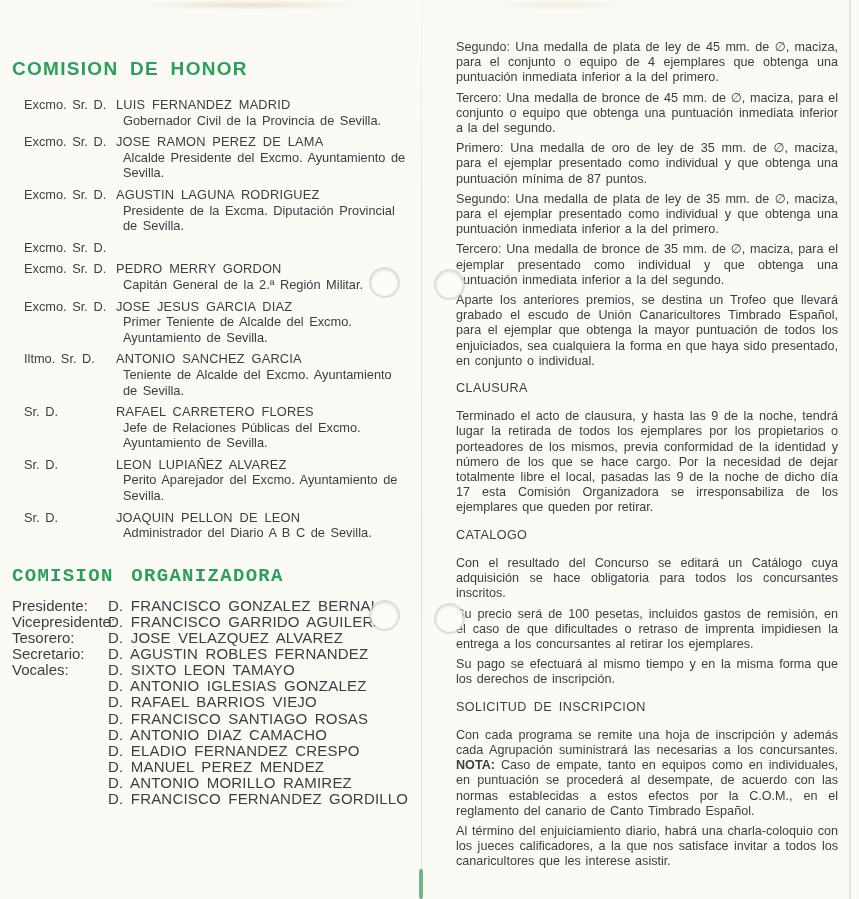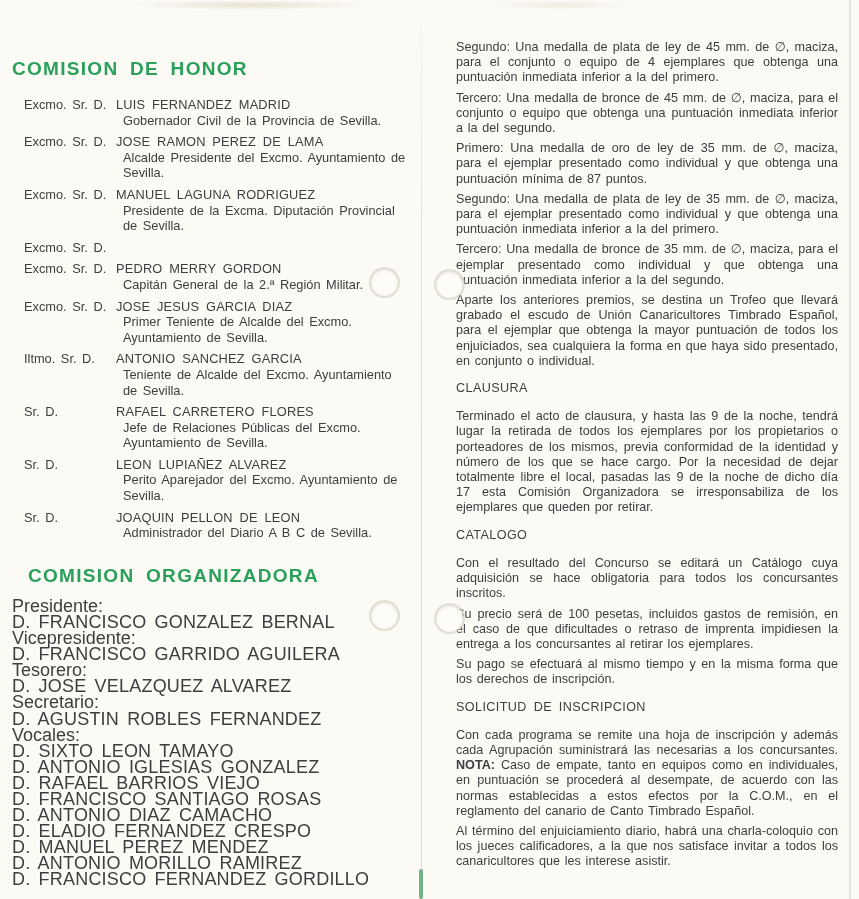--- a/index.html
+++ b/index.html
@@ -14,22 +14,22 @@
   .green-h{
     font-size:19px;font-weight:bold;color:var(--accent-green,#2aa05a);
     letter-spacing:1.3px;word-spacing:5px;margin:0 0 17px 0;
   }
   .members{margin:12px;}
   .member{display:flex;margin:0 0 6px 0;font-size:12.8px;line-height:15.6px;}
   .treat{flex:none;width:92px;word-spacing:2px;}
   .mbody{flex:1;min-width:0;}
   .mname{display:block;letter-spacing:.2px;word-spacing:3px;white-space:nowrap;}
   .mrole{display:block;padding-left:7px;word-spacing:2px;}
-  .org-h{margin:24px 0 11px 16px;}
-  .orow{display:flex;font-size:18px;line-height:16.1px;flex-direction:column;}
+  .org-h{margin:24px 0 11px 0;font-family:Liberation Mono, monospace;}
+  .orow{display:flex;font-size:15px;line-height:16.1px;}
   .orole{flex:none;width:96px;}
   .oname{letter-spacing:.2px;word-spacing:3px;white-space:nowrap;}
   
   .col-right{position:absolute;left:456px;top:40px;width:390px;font-size:12.6px;line-height:15.2px;}
   .block{margin:0 8px 5px 0;text-align:justify;word-spacing:1.2px;}
   .block .nota{font-weight:bold;}
   .block.heading{margin:12px 0 13px 0;text-align:left;letter-spacing:.4px;word-spacing:3px;}
   
   .fold-line{position:absolute;left:421px;top:0;width:1px;height:899px;
     background:linear-gradient(to bottom,rgba(195,190,178,.05),rgba(195,190,178,.45) 25%,rgba(195,190,178,.5));
@@ -75,21 +75,21 @@
           <span class="treat">Excmo. Sr. D.</span>
           <span class="mbody">
             <span class="mname">JOSE RAMON PEREZ DE LAMA</span>
             <span class="mrole">Alcalde Presidente del Excmo. Ayuntamiento de Sevilla.</span>
           </span>
         </div>
 
         <div class="member">
           <span class="treat">Excmo. Sr. D.</span>
           <span class="mbody">
-            <span class="mname">MANUEL LAGUNA RODRIGUEZ</span>
+            <span class="mname">AGUSTIN LAGUNA RODRIGUEZ</span>
             <span class="mrole">Presidente de la Excma. Diputación Provincial de Sevilla.</span>
           </span>
         </div>
 
         <div class="member">
           <span class="treat">Excmo. Sr. D.</span>
         </div>
 
         <div class="member">
           <span class="treat">Excmo. Sr. D.</span>

